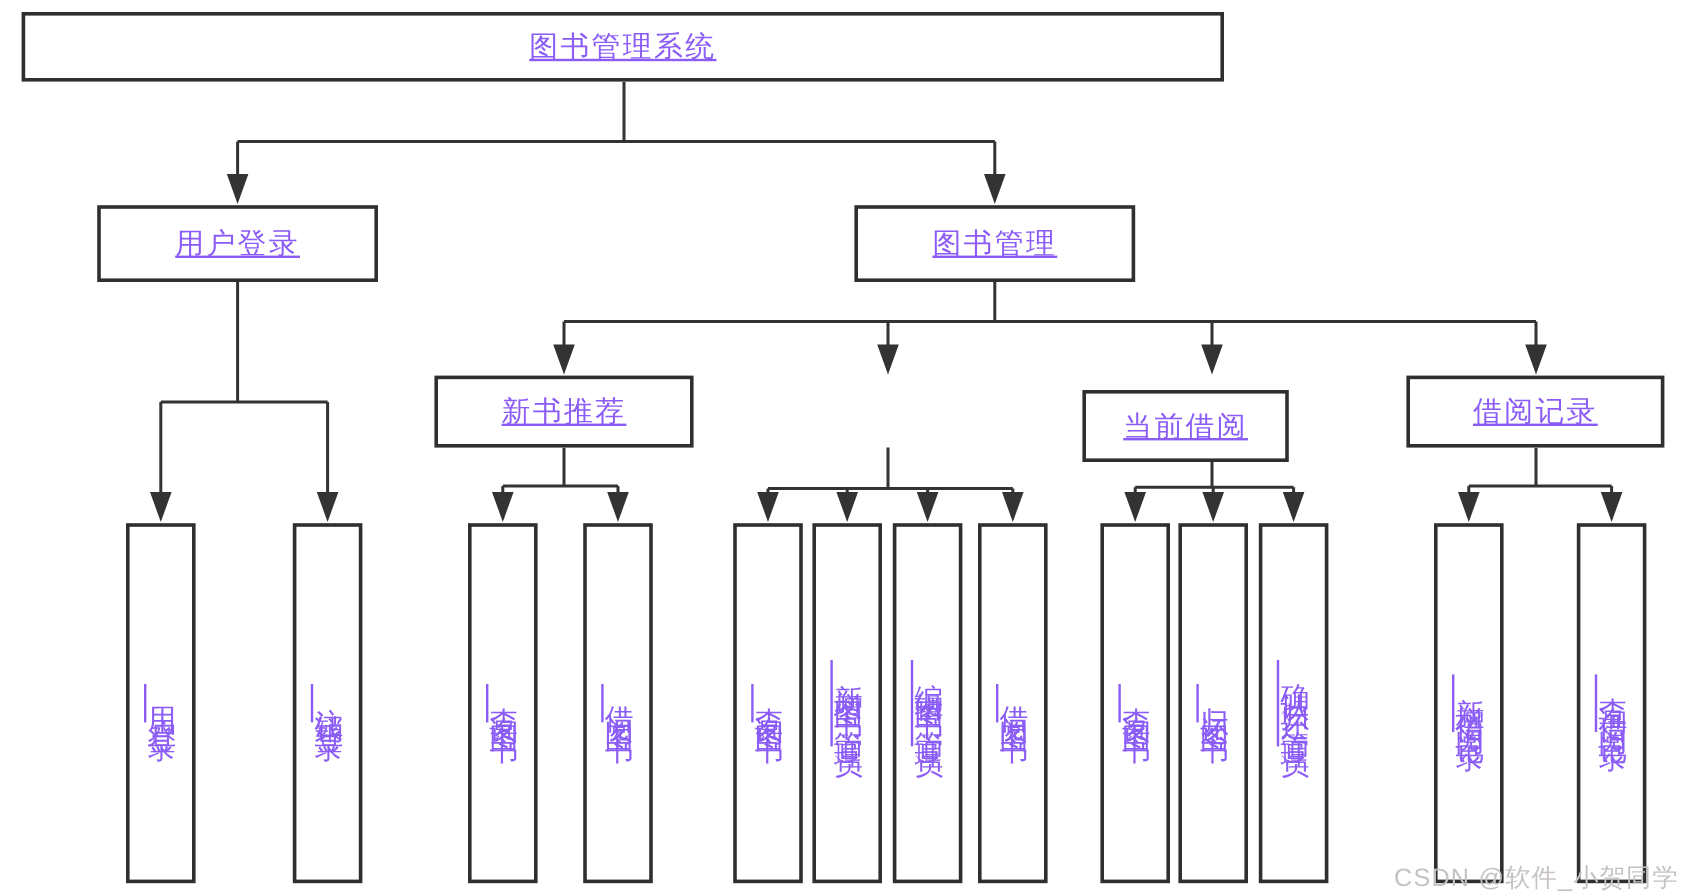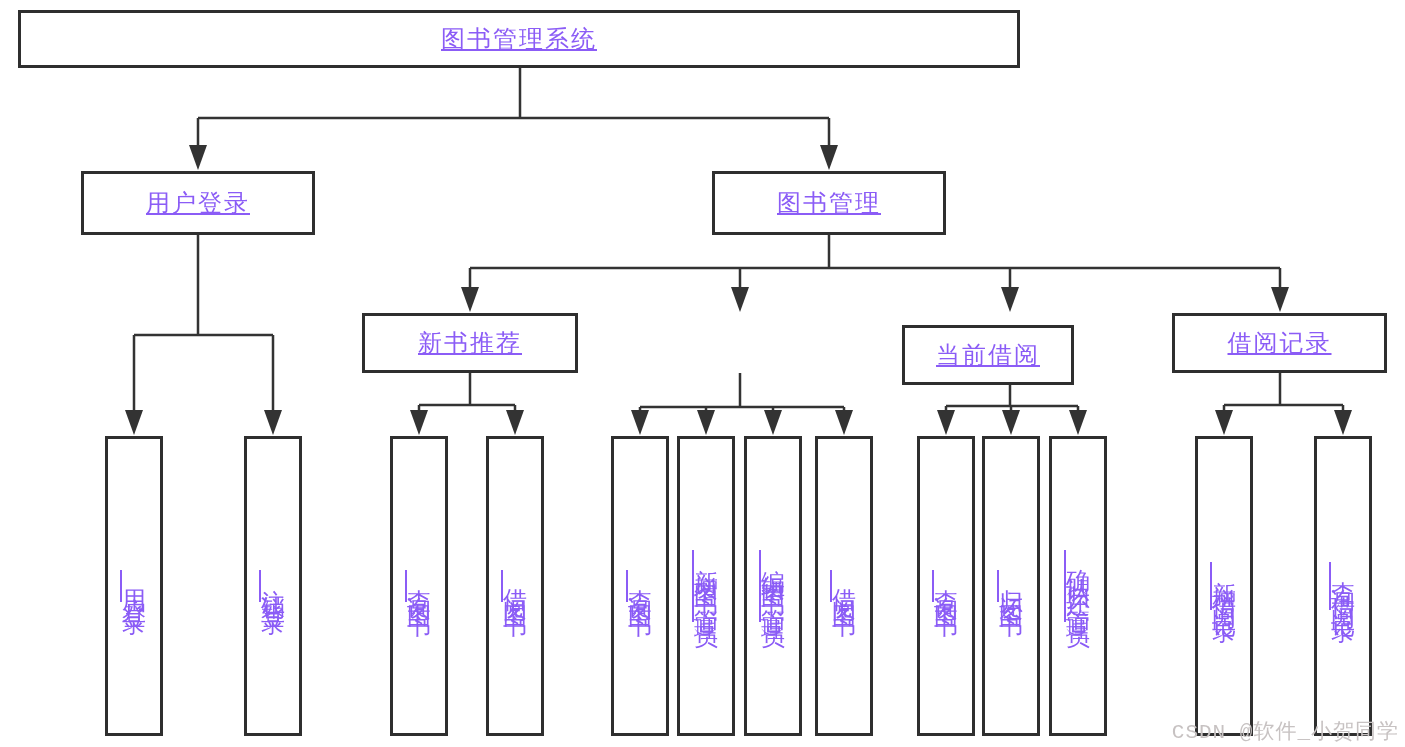--- a/index.html
+++ b/index.html
@@ -47,21 +47,20 @@
     line-height: 1;
   }
   .watermark {
     position: absolute;
     right: 6px;
     bottom: 2px;
     font-size: 21px;
     color: #c7c2c2;
     letter-spacing: 1px;
     white-space: nowrap;
-    font-family: Liberation Mono, monospace;
   }
 </style>
 </head>
 <body>
 
 <div class="stage">
 
   <svg class="connectors" viewBox="0 0 1405 747" xmlns="http://www.w3.org/2000/svg">
     <g stroke="#333333" stroke-width="2.5" fill="none">
 

